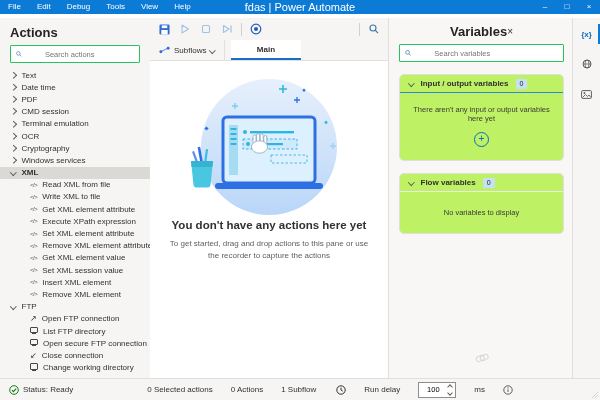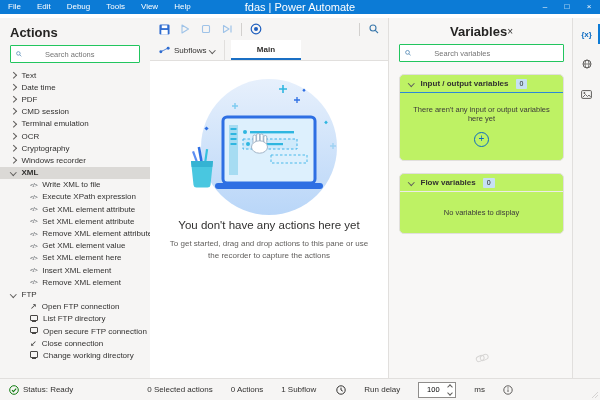--- a/index.html
+++ b/index.html
@@ -41,21 +41,21 @@
   .centerpanel{position:absolute;top:18px;left:150px;width:238px;bottom:22px;background:#f6f5f4}
   .toolbar{height:22px;display:flex;align-items:center;padding:0 7px;gap:7px}
   .tbtn{display:flex;align-items:center;justify-content:center;width:14px;height:16px}
   .vsep{width:1px;height:13px;background:#d2d0ce}
   .tabrow{height:20px;border-bottom:1px solid #e1dfdd;display:flex;align-items:stretch;font-size:8px}
   .subflows{display:flex;align-items:center;gap:4px;padding:0 9px;border-right:1px solid #e1dfdd}
   .maintab{width:70px;margin-left:6px;background:#fff;border-bottom:2px solid #1a6fc4;
            display:flex;align-items:center;justify-content:center;font-weight:bold;color:#323130}
   .canvas{position:absolute;top:43px;left:0;right:0;bottom:0;background:#fff;
           display:flex;flex-direction:column;align-items:center;overflow:hidden}
-  .empty-heading{font-size:11.5px;font-weight:normal;color:#323130;margin-top:4px}
+  .empty-heading{font-size:11.5px;font-weight:bold;color:#323130;margin-top:4px}
   .empty-sub{font-size:8px;color:#605e5c;width:210px;text-align:center;line-height:1.55;margin-top:7px}
   
   .varspanel{position:absolute;top:18px;left:388px;width:185px;bottom:22px;background:#f8f7f6;
              border-left:1px solid #e1dfdd;overflow:hidden}
   .vars-head{display:flex;align-items:center;justify-content:center;padding:6px 10px 5px}
   .vclose{font-size:10px;color:#323130;line-height:10px}
   .varspanel .searchbox{margin:0 10px}
   .card{margin:12px 10px 0;background:#bef264;border:1px solid #e1dfdd;border-radius:5px}
   .card-h{height:17px;display:flex;align-items:center;gap:7px;padding:0 9px;font-size:8px;font-weight:bold}
   .card-h.blue{border-bottom:1.5px solid #2b88d8}
@@ -140,54 +140,58 @@
     <div class="trow">
         <span class="chev"></span>
         <span>OCR</span>
       </div>
     <div class="trow">
         <span class="chev"></span>
         <span>Cryptography</span>
       </div>
     <div class="trow">
         <span class="chev"></span>
-        <span>Windows recorder</span>
+        <span>Windows services</span>
       </div>
 
     <div class="trow selected">
         <span class="chev down"></span>
         <span>XML</span>
       </div>
     <div class="trow child">
         <span class="code-ic">&lt;/&gt;</span>
+        <span>Read XML from file</span>
+      </div>
+    <div class="trow child">
+        <span class="code-ic">&lt;/&gt;</span>
         <span>Write XML to file</span>
       </div>
     <div class="trow child">
         <span class="code-ic">&lt;/&gt;</span>
+        <span>Get XML element attribute</span>
+      </div>
+    <div class="trow child">
+        <span class="code-ic">&lt;/&gt;</span>
         <span>Execute XPath expression</span>
       </div>
     <div class="trow child">
         <span class="code-ic">&lt;/&gt;</span>
-        <span>Get XML element attribute</span>
-      </div>
-    <div class="trow child">
-        <span class="code-ic">&lt;/&gt;</span>
         <span>Set XML element attribute</span>
       </div>
     <div class="trow child">
         <span class="code-ic">&lt;/&gt;</span>
         <span>Remove XML element attribute</span>
       </div>
     <div class="trow child">
         <span class="code-ic">&lt;/&gt;</span>
         <span>Get XML element value</span>
       </div>
     <div class="trow child">
         <span class="code-ic">&lt;/&gt;</span>
-        <span>Set XML element here</span>
+        <span>Set XML session value</span>
       </div>
     <div class="trow child">
         <span class="code-ic">&lt;/&gt;</span>
         <span>Insert XML element</span>
       </div>
     <div class="trow child">
         <span class="code-ic">&lt;/&gt;</span>
         <span>Remove XML element</span>
       </div>
 

